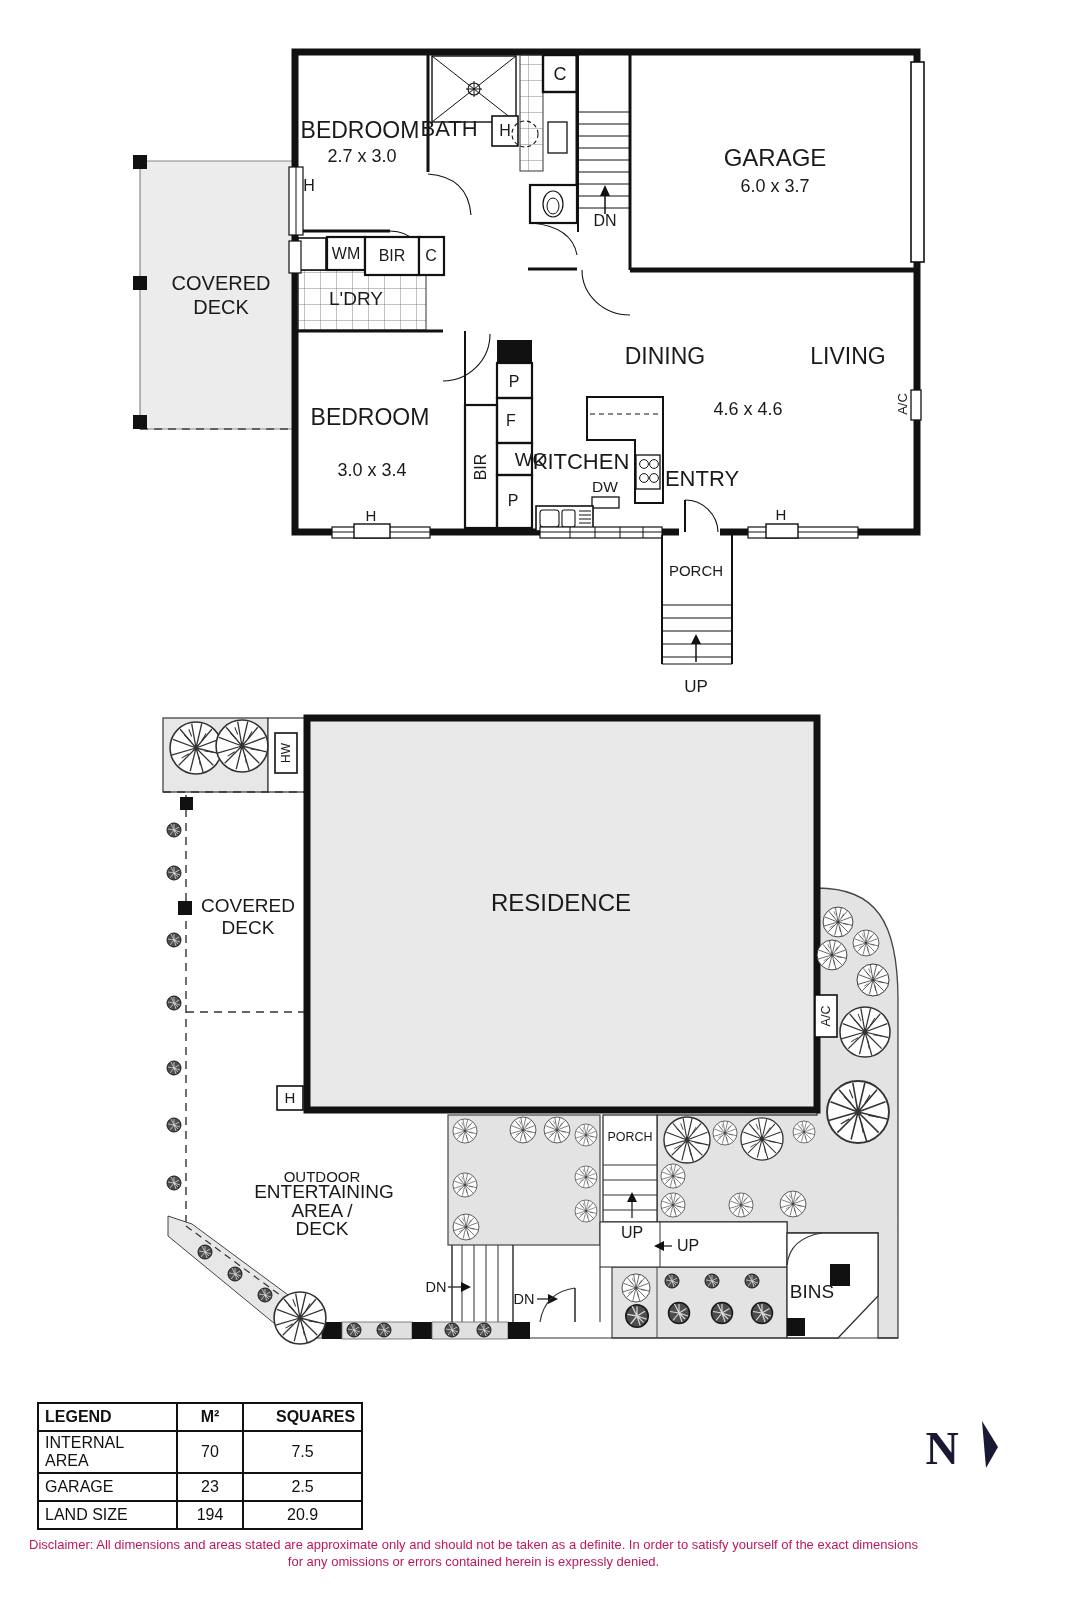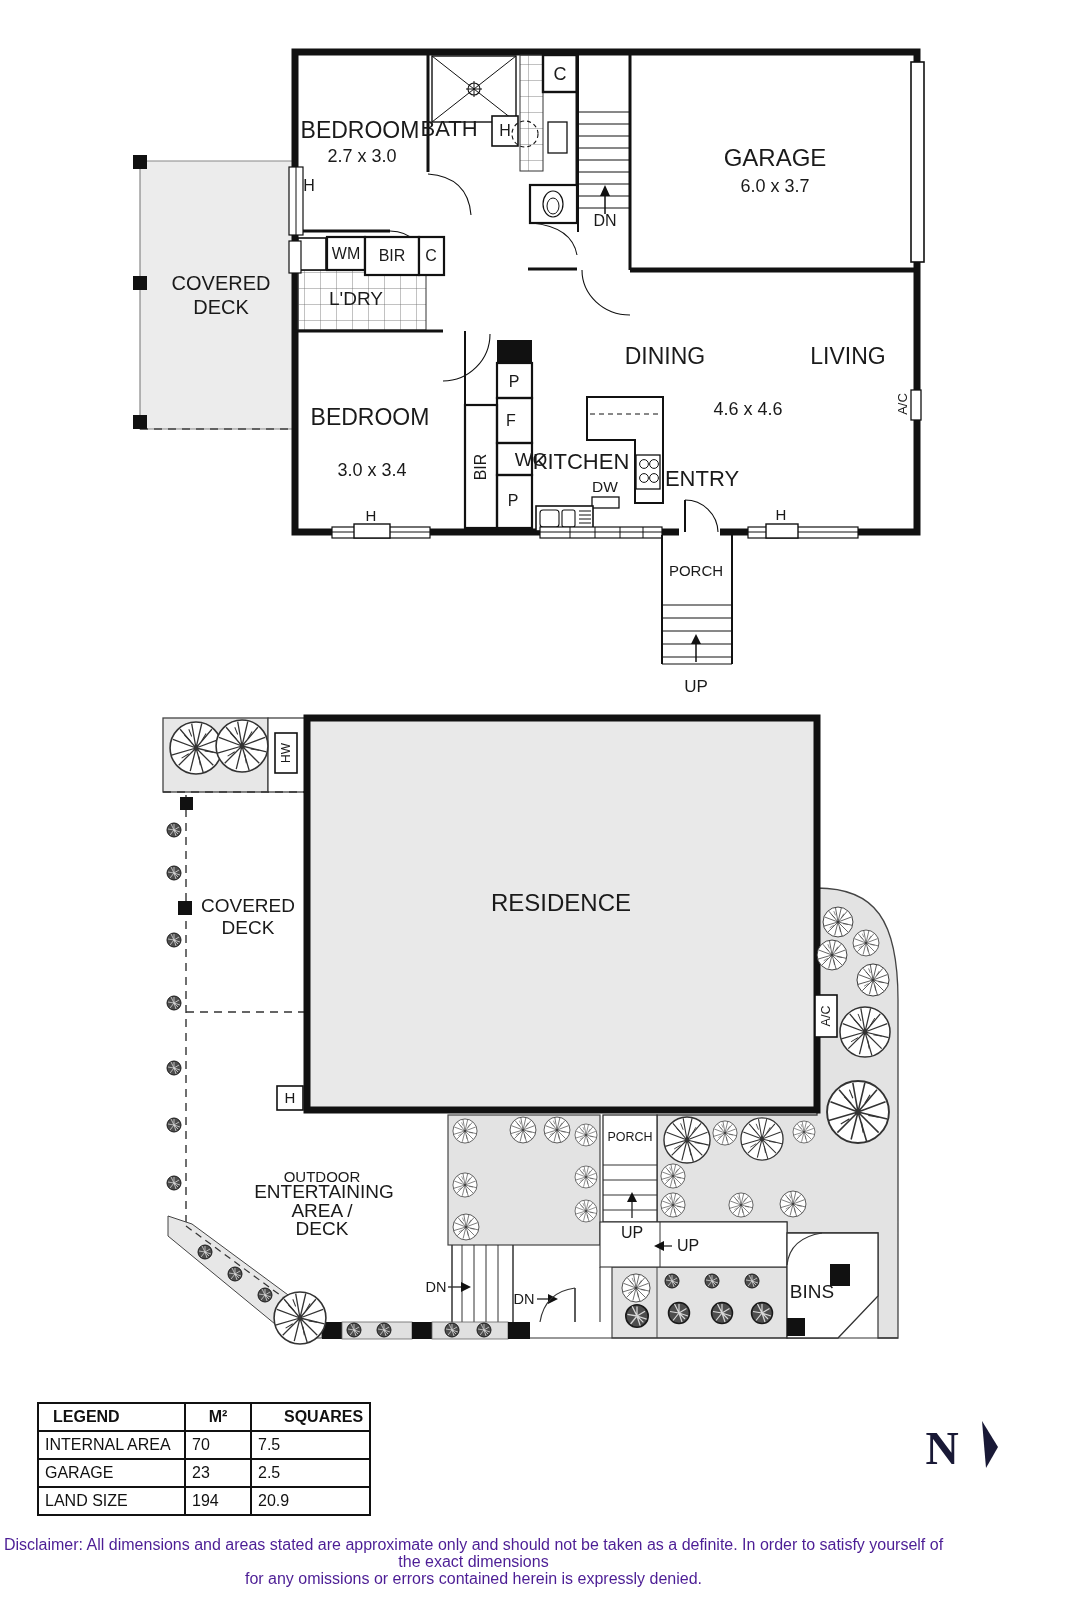--- a/index.html
+++ b/index.html
@@ -7,28 +7,28 @@
           font-family:"Liberation Sans", sans-serif;color:#1a1a1a;}
   svg.art{position:absolute;left:0;top:0;}
   .lbl{position:absolute;transform:translate(-50%,-50%);white-space:nowrap;color:#1a1a1a;
        font-family:"Liberation Sans",sans-serif;line-height:1;}
   .rot{transform:translate(-50%,-50%) rotate(-90deg);}
   
   #legend{position:absolute;left:37px;top:1402px;border-collapse:collapse;
           font-size:16px;color:#111;}
   #legend td,#legend th{border:2px solid #111;padding:2px 6px;height:22px;}
   #legend th{font-weight:bold;text-align:left;}
-  #legend .c{text-align:left;}
-  #legend .w1{width:125px;padding-left:14px;} #legend .w2{width:52px;} #legend .w3{width:72px;}
+  #legend .c{text-align:center;}
+  #legend .w1{width:125px;} #legend .w2{width:52px;} #legend .w3{width:72px;}
   
   #north-n{position:absolute;left:942px;top:1448px;transform:translate(-50%,-50%);
            font-family:"Liberation Serif",serif;font-weight:bold;font-size:46px;color:#191936;}
   
   #disclaimer{position:absolute;left:0;top:1536px;width:947px;text-align:center;
-              font-size:16px;line-height:17px;color:#4c1d95;}
+              font-size:13px;line-height:17px;color:#be185d;}
 </style>
 </head>
 <body>
 
 <div id="canvas">
 
 <svg class="art" width="1067" height="1600" viewBox="0 0 1067 1600">
   <defs>
     <pattern id="tiles" width="16" height="16" patternUnits="userSpaceOnUse">
       <path d="M16,0 H0 V16" fill="none" stroke="#666" stroke-width="0.8"></path>

